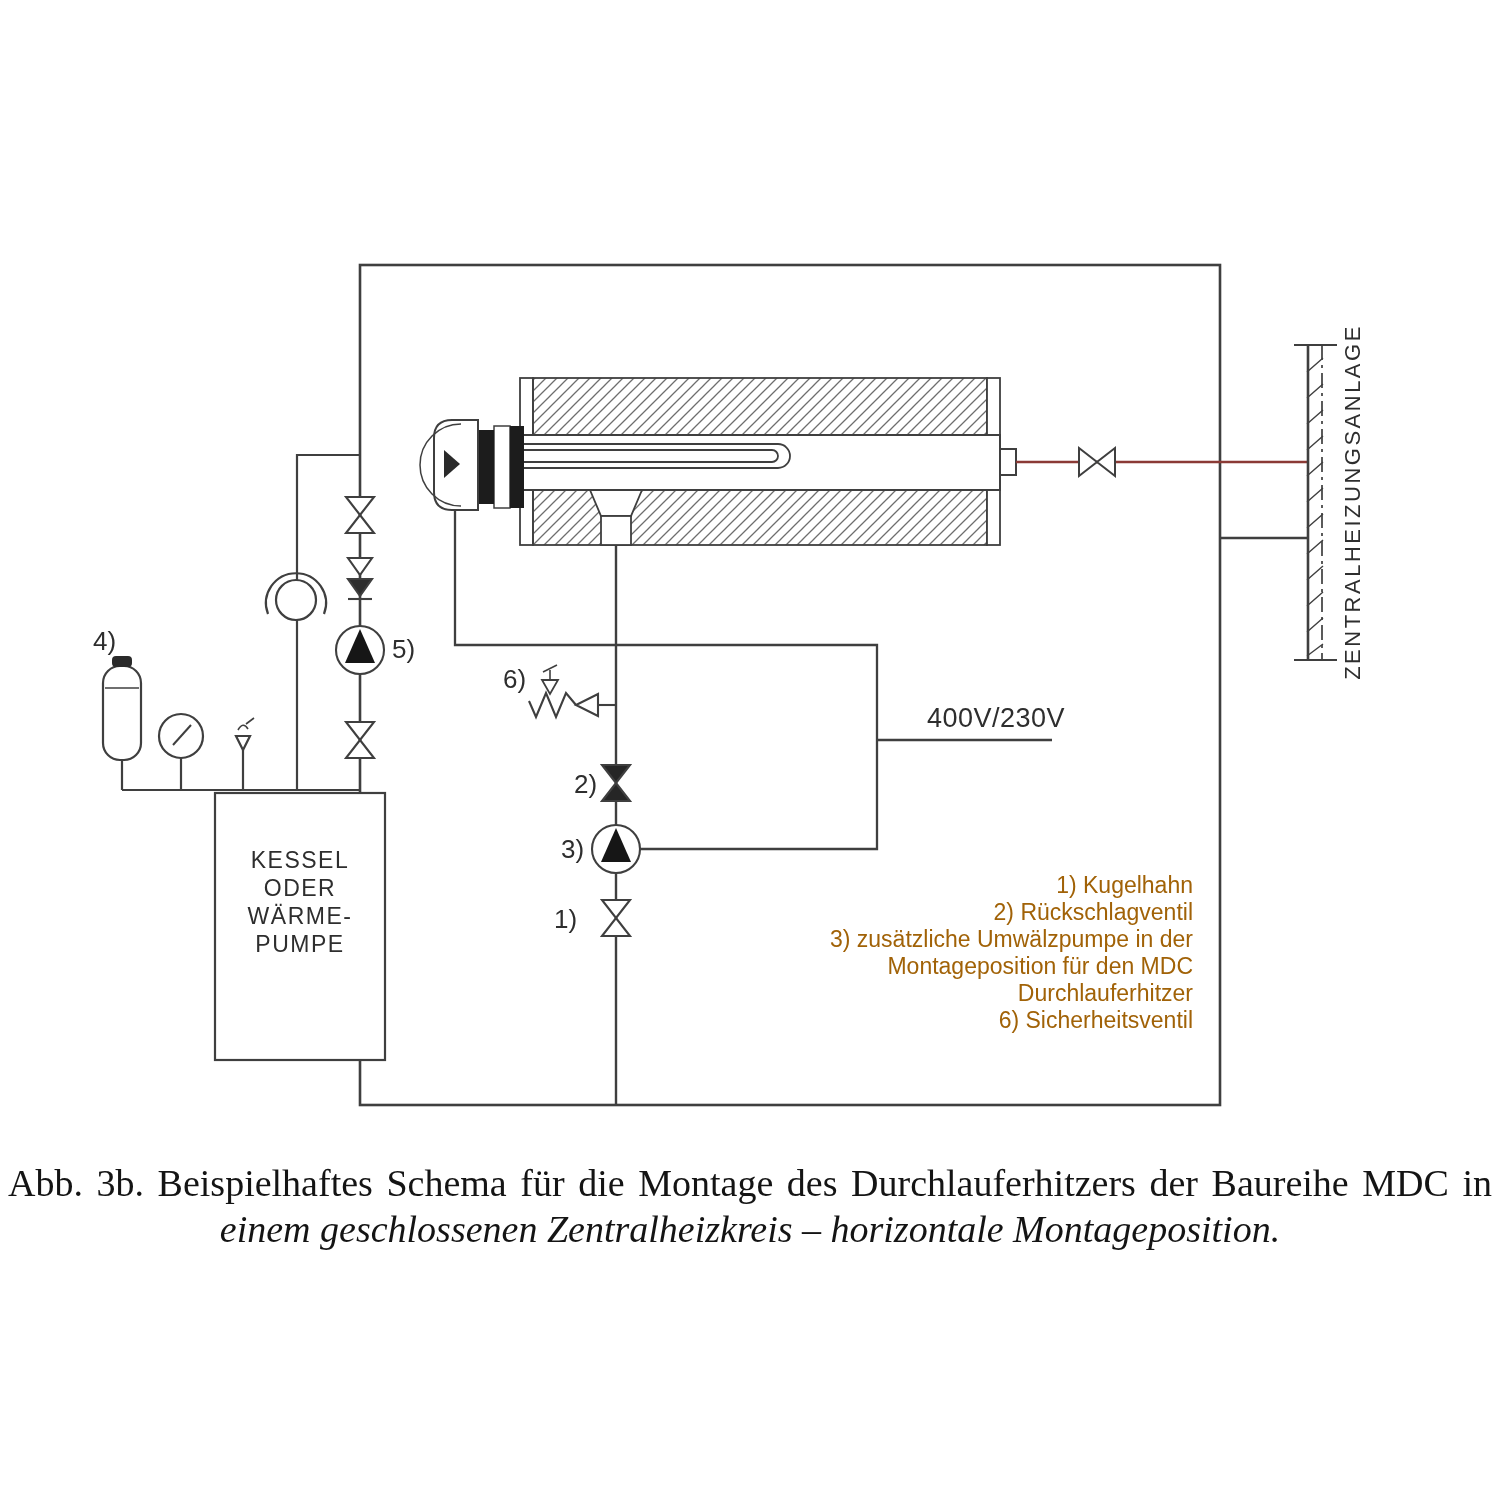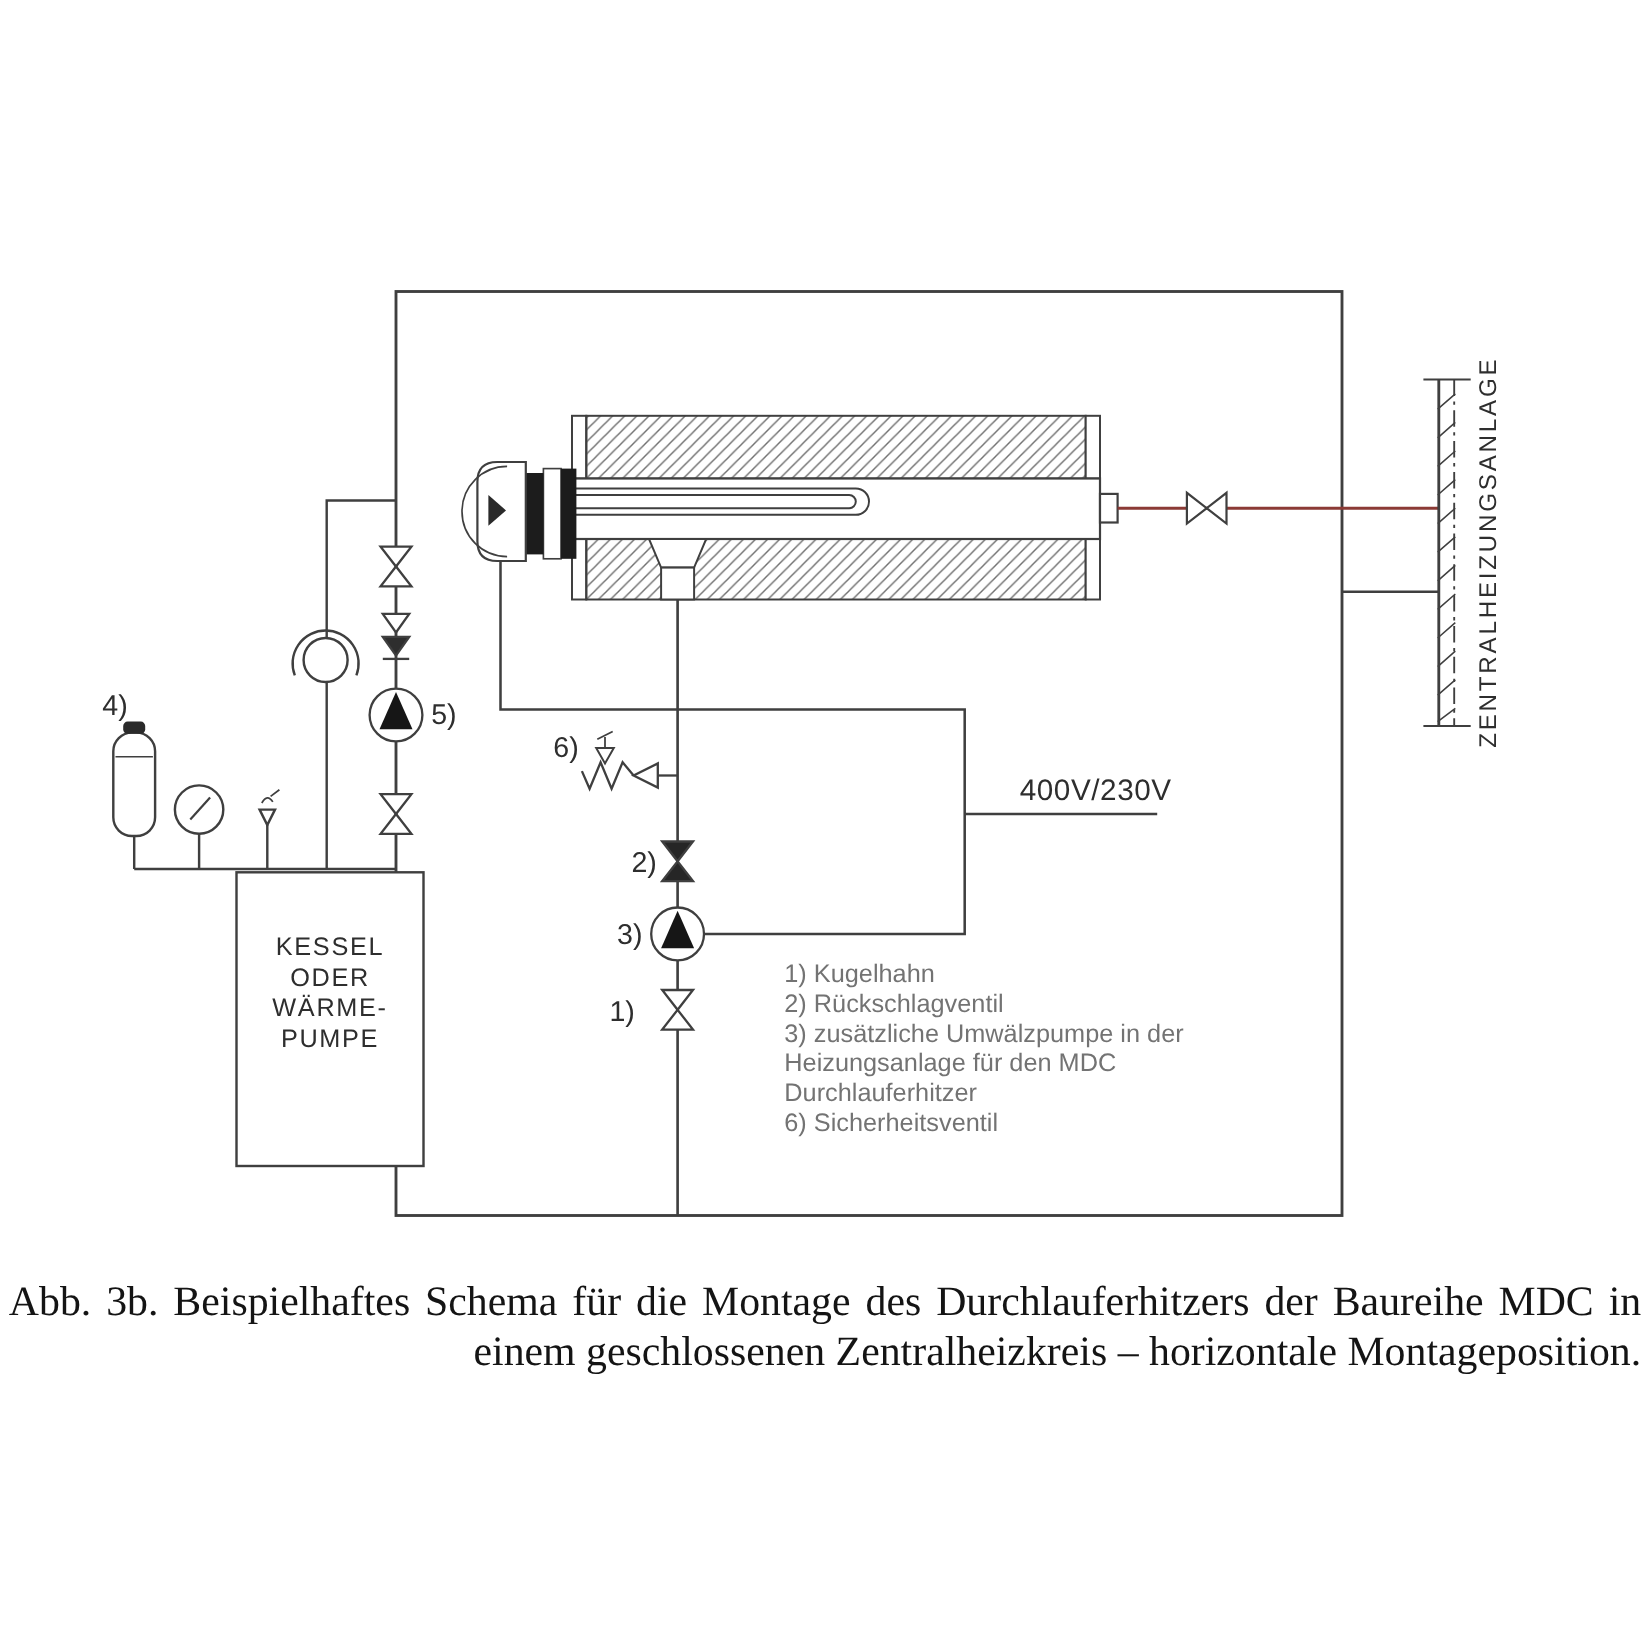--- a/index.html
+++ b/index.html
@@ -8,29 +8,29 @@
     font-family:"Liberation Sans",sans-serif;color:#2e2e2e;overflow:hidden;
   }
   .canvas svg{position:absolute;left:0;top:0;}
   svg text{font-family:"Liberation Sans",sans-serif;fill:#2e2e2e;}
   .callout{font-size:26px;}
   .voltage{font-size:27px;letter-spacing:0.5px;}
   .boiler-line{font-size:23px;letter-spacing:1.5px;}
   .vert-label{font-size:22px;letter-spacing:2.5px;}
   .legend{
     position:absolute;left:713px;top:872px;width:480px;
-    font-size:23px;line-height:27px;color:#737373;
+    font-size:23px;line-height:27px;color:#a16207;text-align:right;
   }
   .legend .legend-line{white-space:nowrap;}
   .caption{
     position:absolute;left:8px;top:1160px;width:1484px;
     font-family:"Liberation Serif",serif;font-size:38px;line-height:46px;color:#141414;
   }
   .caption .cap-line-1{text-align:justify;text-align-last:justify;}
-  .caption .cap-line-2{text-align:right;}
+  .caption .cap-line-2{text-align:center;font-style:italic;}
 </style>
 </head>
 <body>
 
 <div class="canvas">
 
   <svg width="1500" height="1500" viewBox="0 0 1500 1500">
     <defs>
       <pattern id="hatch" width="11" height="11" patternUnits="userSpaceOnUse">
         <path d="M-2.75,2.75 L2.75,-2.75 M0,11 L11,0 M8.25,13.75 L13.75,8.25" stroke="#6e6e6e" stroke-width="1.3"></path>
@@ -167,21 +167,21 @@
     <text class="callout" x="503" y="688">6)</text>
     <text class="callout" x="574" y="793">2)</text>
     <text class="callout" x="561" y="858">3)</text>
     <text class="callout" x="554" y="928">1)</text>
   </svg>
 
   <div class="legend">
     <div class="legend-line">1) Kugelhahn</div>
     <div class="legend-line">2) Rückschlagventil</div>
     <div class="legend-line">3) zusätzliche Umwälzpumpe in der</div>
-    <div class="legend-line">Heizungsanlage für den MDC</div>
+    <div class="legend-line">Montageposition für den MDC</div>
     <div class="legend-line">Durchlauferhitzer</div>
     <div class="legend-line">6) Sicherheitsventil</div>
   </div>
 
   <div class="caption">
     <div class="cap-line-1">Abb. 3b. Beispielhaftes Schema für die Montage des Durchlauferhitzers der Baureihe MDC in</div>
     <div class="cap-line-2">einem geschlossenen Zentralheizkreis – horizontale Montageposition.</div>
   </div>
 
 </div>

